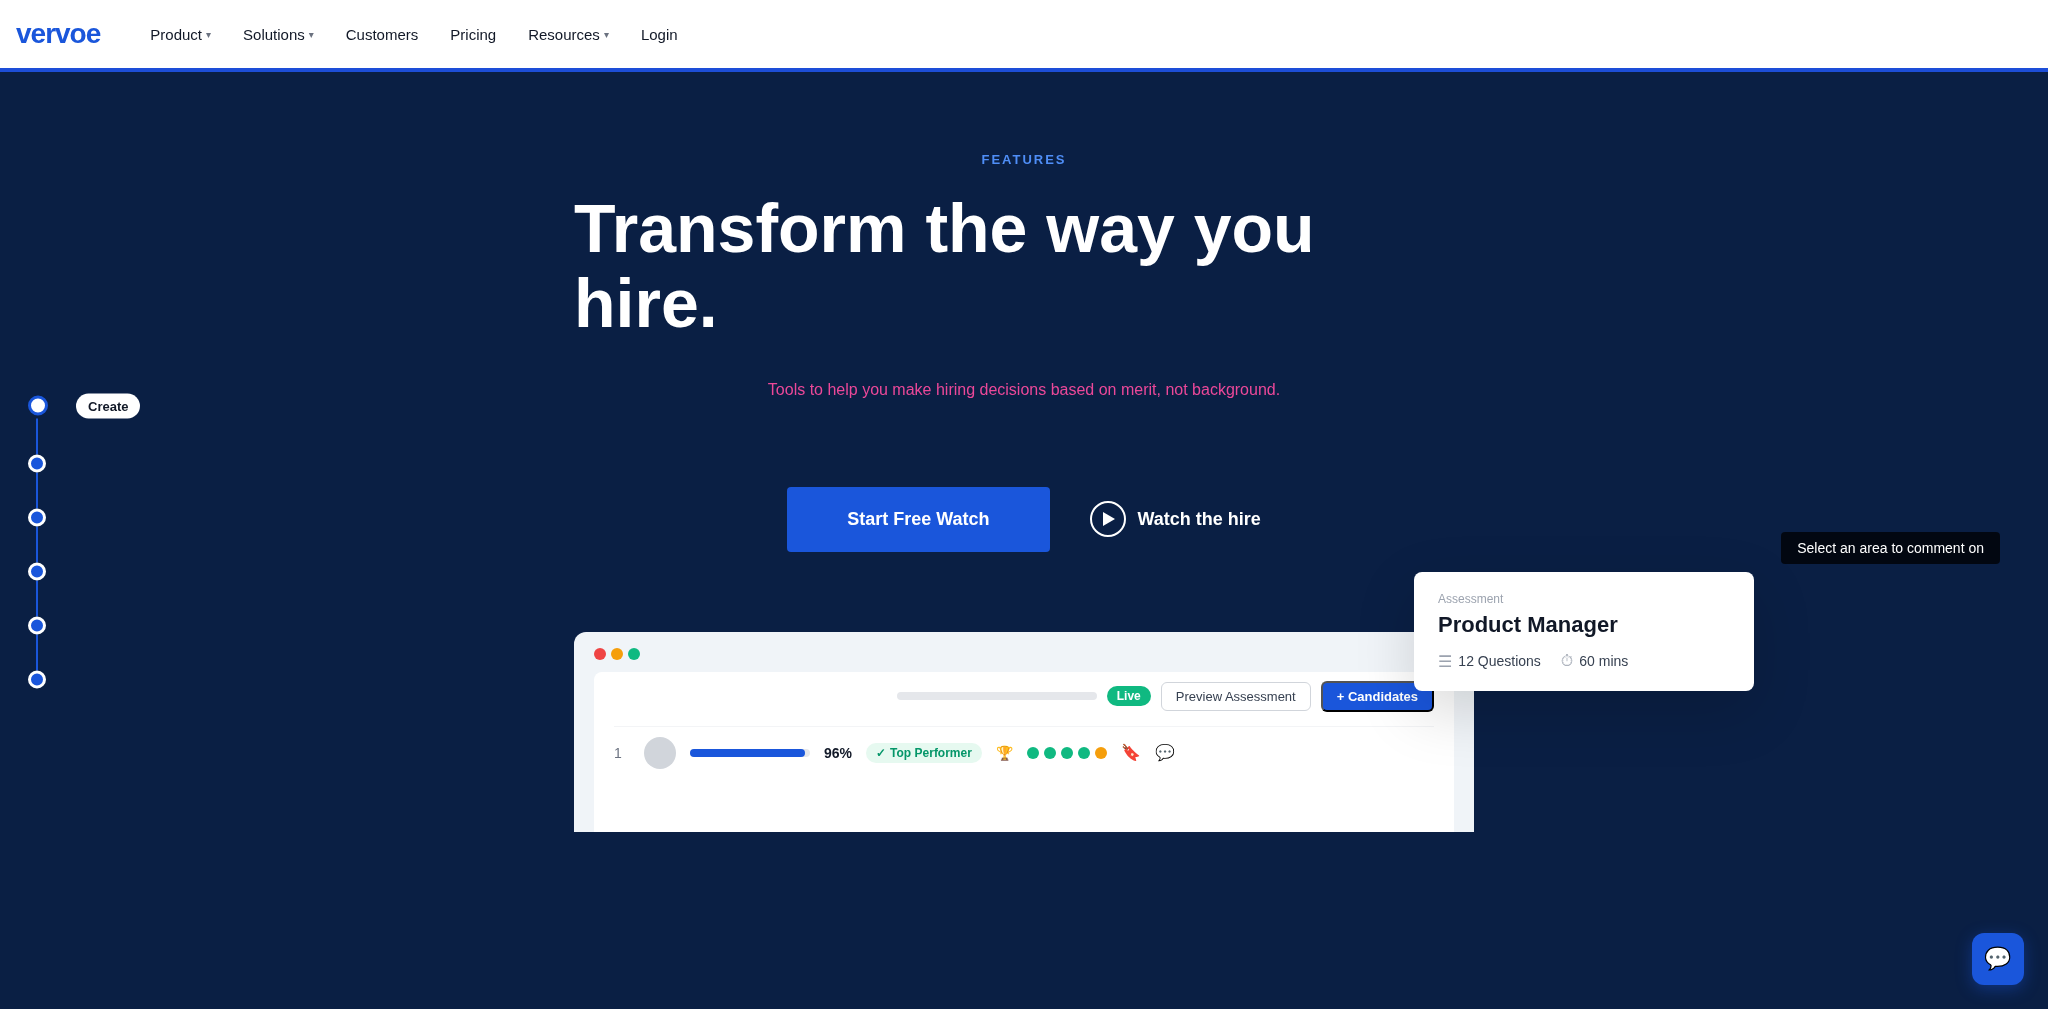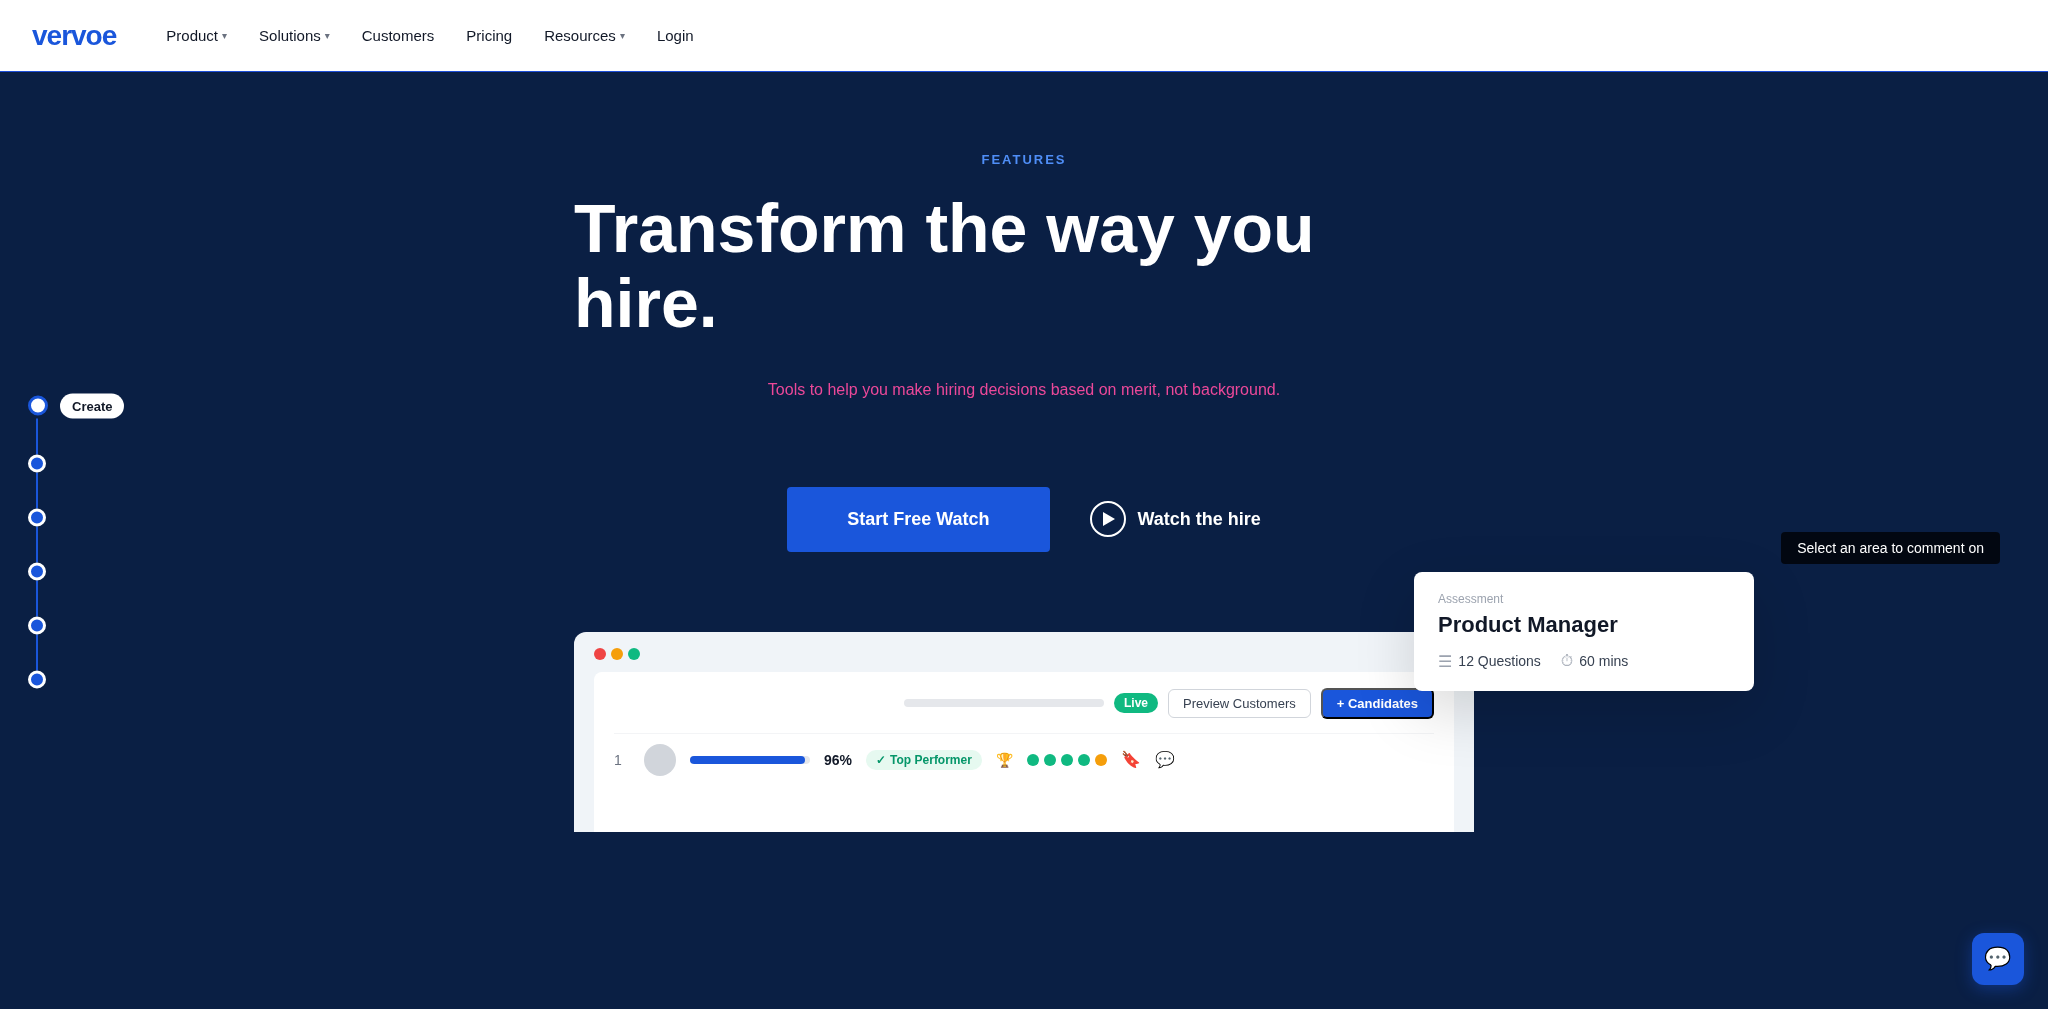--- a/index.html
+++ b/index.html
@@ -4,22 +4,22 @@
   <style>
     * { margin: 0; padding: 0; box-sizing: border-box; }
     body { font-family: -apple-system, BlinkMacSystemFont, 'Segoe UI', sans-serif; overflow-x: hidden; }
 
     
     .navbar {
       display: flex;
       align-items: center;
       background: #fff;
       height: 72px;
-      padding: 0 32px;
-      border-bottom: 1px solid #1d4ed8;
+      padding: 0 16px;
+      border-bottom: 4px solid #1d4ed8;
       position: relative;
       z-index: 100;
     }
     .navbar-logo {
       font-size: 28px;
       font-weight: 900;
       color: #1a56db;
       letter-spacing: -1px;
       margin-right: 36px;
       text-decoration: none;
@@ -91,21 +91,21 @@
       top: 50%;
       transform: translateY(-50%);
       display: flex;
       flex-direction: column;
       align-items: flex-start;
       gap: 0;
     }
     .side-nav-item {
       display: flex;
       align-items: center;
-      gap: 12px;
+      gap: 28px;
       position: relative;
       text-align: right;
     }
     .side-nav-dot {
       width: 18px;
       height: 18px;
       border-radius: 50%;
       background: #1a56db;
       border: 3px solid #fff;
       flex-shrink: 0;
@@ -238,21 +238,21 @@
       margin-bottom: 12px;
     }
     .dashboard-bar-dots { display: flex; gap: 5px; }
     .dot-red { width: 12px; height: 12px; border-radius: 50%; background: #ef4444; }
     .dot-yellow { width: 12px; height: 12px; border-radius: 50%; background: #f59e0b; }
     .dot-green { width: 12px; height: 12px; border-radius: 50%; background: #10b981; }
     
     .dashboard-inner {
       background: #fff;
       border-radius: 8px 8px 0 0;
-      padding: 16px 20px;
+      padding: 9px 20px;
       min-height: 160px;
     }
     .dashboard-row-header {
       display: flex;
       justify-content: flex-end;
       gap: 10px;
       margin-bottom: 14px;
       align-items: center;
     }
     .tag-live {
@@ -444,21 +444,21 @@
       <div class="dashboard-bar-dots">
         <div class="dot-red"></div>
         <div class="dot-yellow"></div>
         <div class="dot-green"></div>
       </div>
     </div>
     <div class="dashboard-inner">
       <div class="dashboard-row-header">
         <div style="flex:1; height:8px; background:#e5e7eb; border-radius:4px; max-width:200px;"></div>
         <span class="tag-live">Live</span>
-        <button class="btn-preview">Preview Customers</button>
+        <button class="btn-preview">Preview Assessment</button>
         <button class="btn-candidates">+ Candidates</button>
       </div>
       <div class="dashboard-candidate-row">
         <span class="rank-num">1</span>
         <div class="avatar-circle"></div>
         <div class="score-bar-wrap">
           <div class="score-bar" style="width:96%"></div>
         </div>
         <span class="score-pct">96%</span>
         <span class="badge-top">

